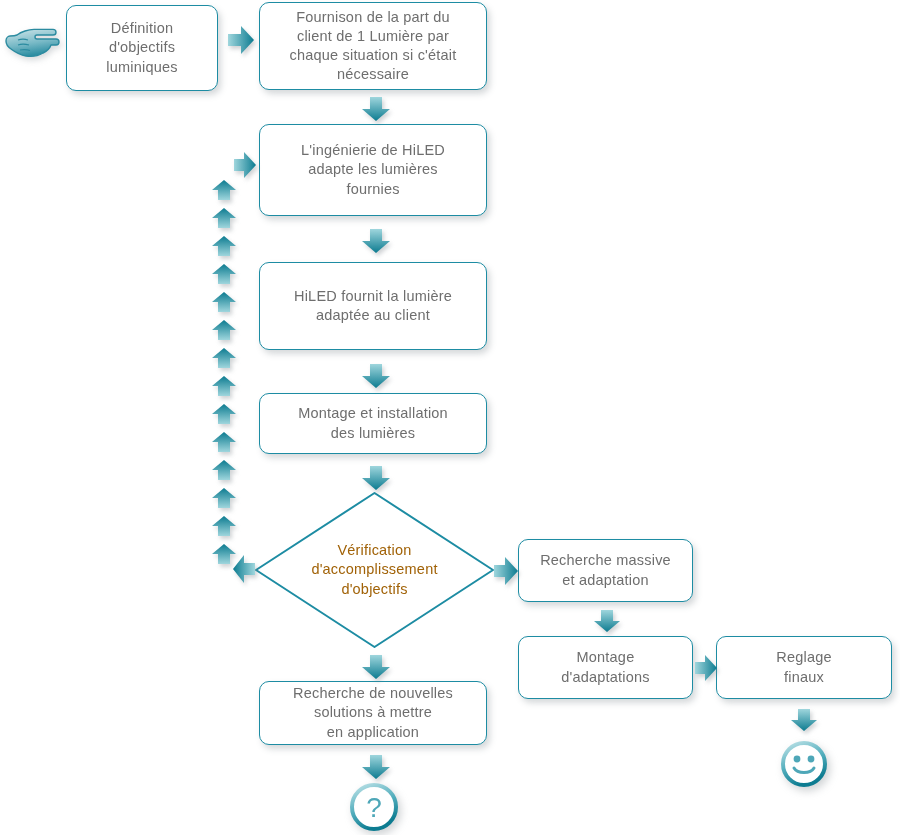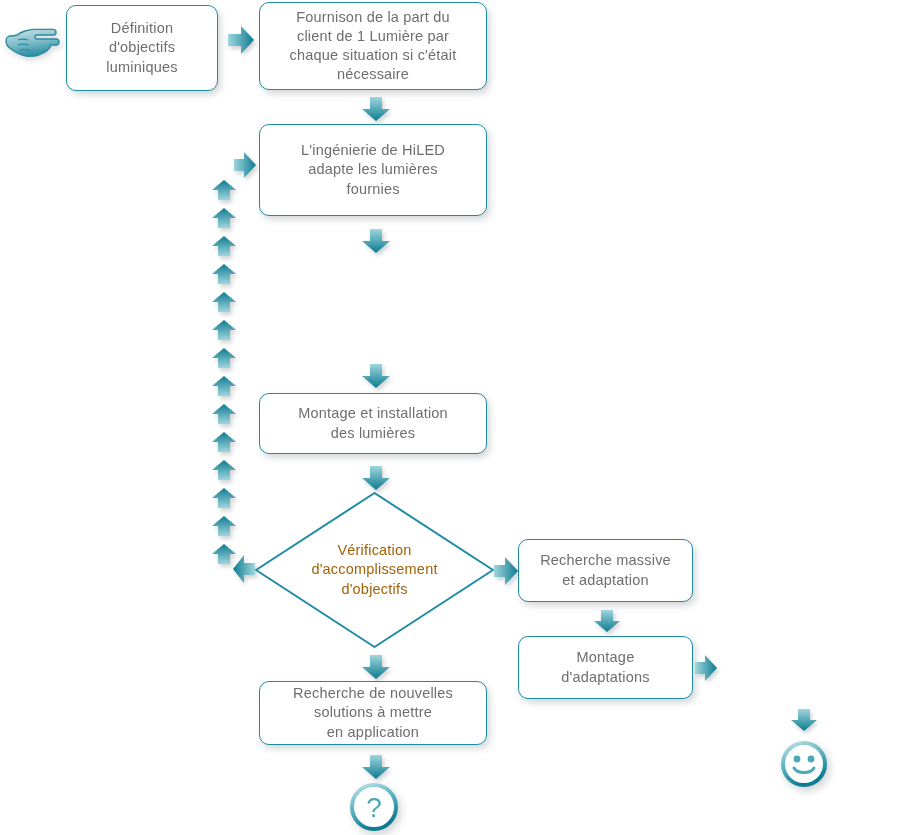--- a/index.html
+++ b/index.html
@@ -127,20 +127,24 @@
 chaque situation si c'était
 nécessaire</div>
   </div>
 
   <div class="node" style="left:259px; top:124px; width:228px; height:92px;">
     <div class="label">L'ingénierie de HiLED
 adapte les lumières
 fournies</div>
   </div>
 
+  <div class="node" style="left:259px; top:262px; width:228px; height:88px;">
+    <div class="label">HiLED fournit la lumière
+adaptée au client</div>
+  </div>
 
   <div class="node" style="left:259px; top:393px; width:228px; height:61px;">
     <div class="label">Montage et installation
 des lumières</div>
   </div>
 
   <div class="diamond" style="left:253px; top:490px; width:243px; height:160px;">
     <svg class="dshape" viewBox="0 0 243 160" preserveAspectRatio="none">
       <polygon points="121.5,3 240,80 121.5,157 3,80" fill="#ffffff" stroke="#1d8ca3" stroke-width="2" stroke-linejoin="round" style="filter:none"></polygon>
     </svg>
@@ -152,20 +156,24 @@
   <div class="node" style="left:518px; top:539px; width:175px; height:63px;">
     <div class="label">Recherche massive
 et adaptation</div>
   </div>
 
   <div class="node" style="left:518px; top:636px; width:175px; height:63px;">
     <div class="label">Montage
 d'adaptations</div>
   </div>
 
+  <div class="node" style="left:716px; top:636px; width:176px; height:63px;">
+    <div class="label">Reglage
+finaux</div>
+  </div>
 
   <div class="node" style="left:259px; top:681px; width:228px; height:64px;">
     <div class="label">Recherche de nouvelles
 solutions à mettre
 en application</div>
   </div>
 
   <div class="arrow" style="left:228px; top:26px; width:26px; height:28px;">
     <svg width="26" height="28" viewBox="0 0 26 28">
       <polygon points="0,8 13,8 13,0 26,14 13,28 13,20 0,20" fill="url(#gradRight)"></polygon>

